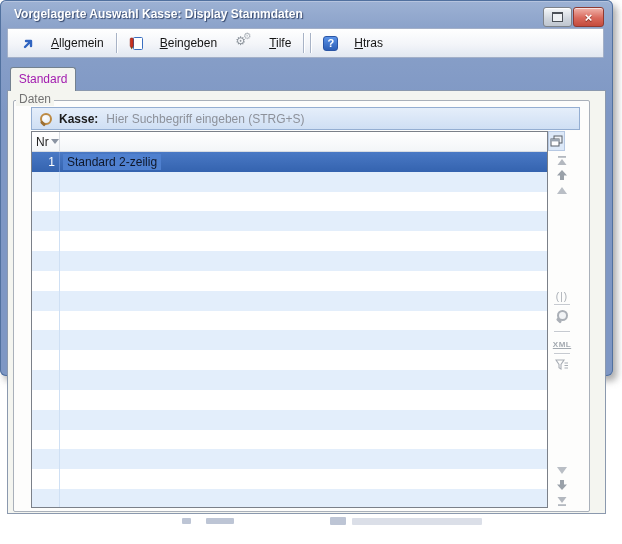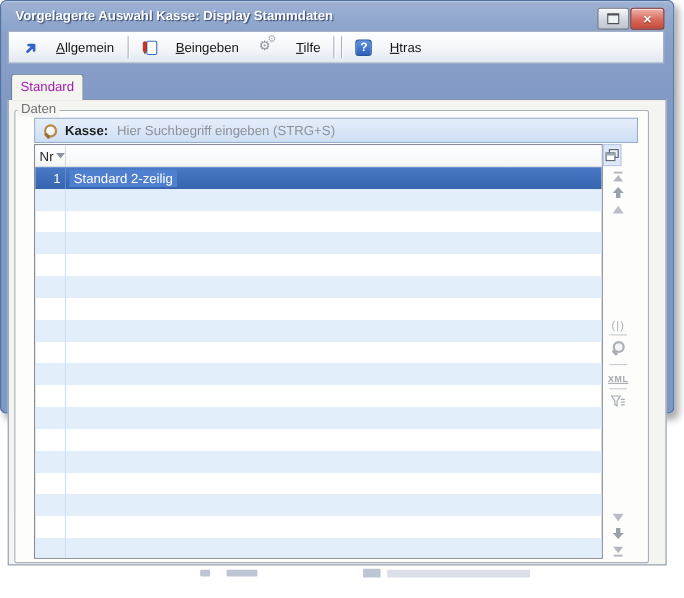--- a/index.html
+++ b/index.html
@@ -105,21 +105,21 @@
   .ghead{display:flex;height:20px;box-sizing:border-box;background:linear-gradient(180deg,#ffffff,#f3f5f8);border-bottom:1px solid #d8dce2;}
   .ghead .c1{width:28px;box-sizing:border-box;border-right:1px solid #d8dce2;display:flex;align-items:center;padding-left:4px;color:#1e1e1e;}
   .ghead .c2{flex:1;display:flex;align-items:center;padding-left:6px;color:#1e1e1e;}
   .sortarrow{width:0;height:0;border-left:4px solid transparent;border-right:4px solid transparent;border-top:5px solid #8a93a2;margin-left:2px;}
   .grow{display:flex;height:19.83px;box-sizing:border-box;}
   .grow:nth-child(even){background:#e3eefb;}
   .grow .c1{width:28px;box-sizing:border-box;border-right:1px solid #cfe0f4;display:flex;align-items:center;justify-content:flex-end;padding-right:4px;}
   .grow .c2{flex:1;display:flex;align-items:center;padding-left:3px;overflow:hidden;}
   .grow.sel{background:linear-gradient(180deg,#4a79c5,#3463af);}
   .grow.sel .c1{color:#ffffff;border-right-color:#6289cf;}
-  .grow.sel .celltext{background:#4f80cf;color:#ffffff;padding:1px 4px;}
+  .grow.sel .celltext{background:#4f80cf;color:#0f172a;padding:1px 4px;}
   
   .colchooser{
     position:absolute;left:534px;top:30px;width:17px;height:20px;box-sizing:border-box;
     background:#dde9f8;border:1px solid #b6c8e2;display:flex;align-items:center;justify-content:center;
   }
   .sideicon{position:absolute;left:534px;width:28px;height:14px;display:flex;align-items:center;justify-content:center;}
   .sidesep{position:absolute;left:540px;width:16px;height:1px;background:#c6cad0;box-shadow:0 1px 0 #fff;}
   .rec-ic{color:#a8adb4;font-size:10px;letter-spacing:1px;}
   .xml-ic{color:#a3a9b0;font-size:8px;font-weight:bold;letter-spacing:.5px;text-decoration:underline;}
   .magg{position:relative;width:13px;height:13px;}

